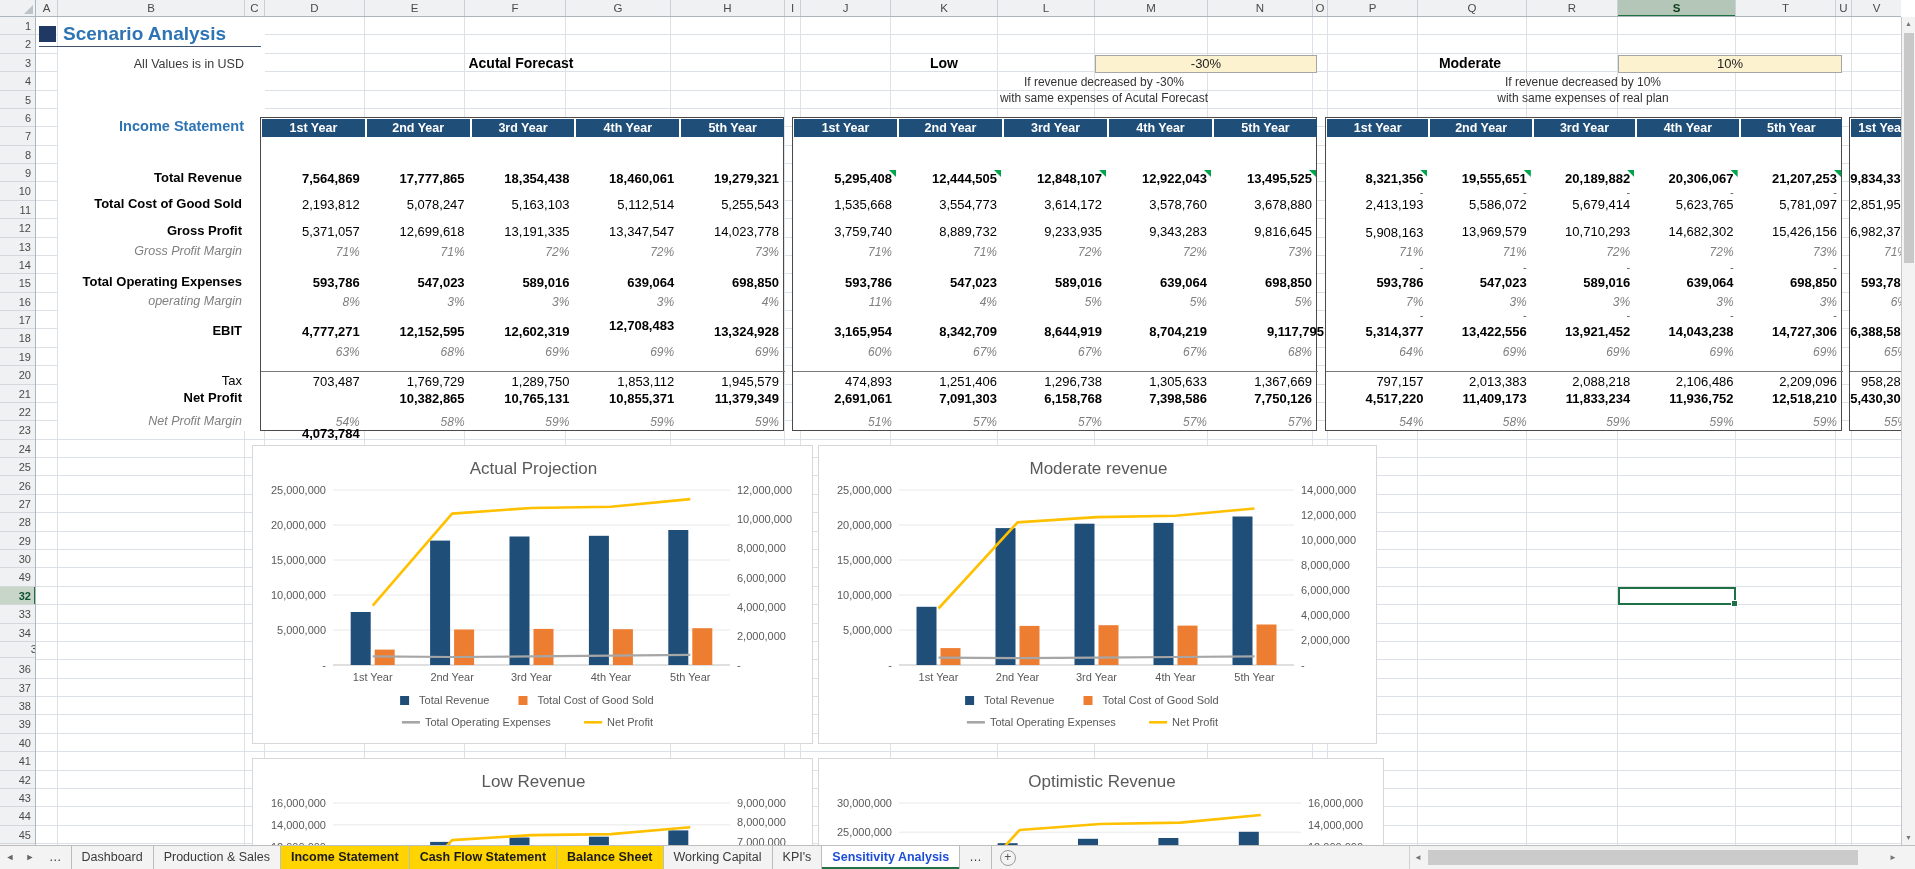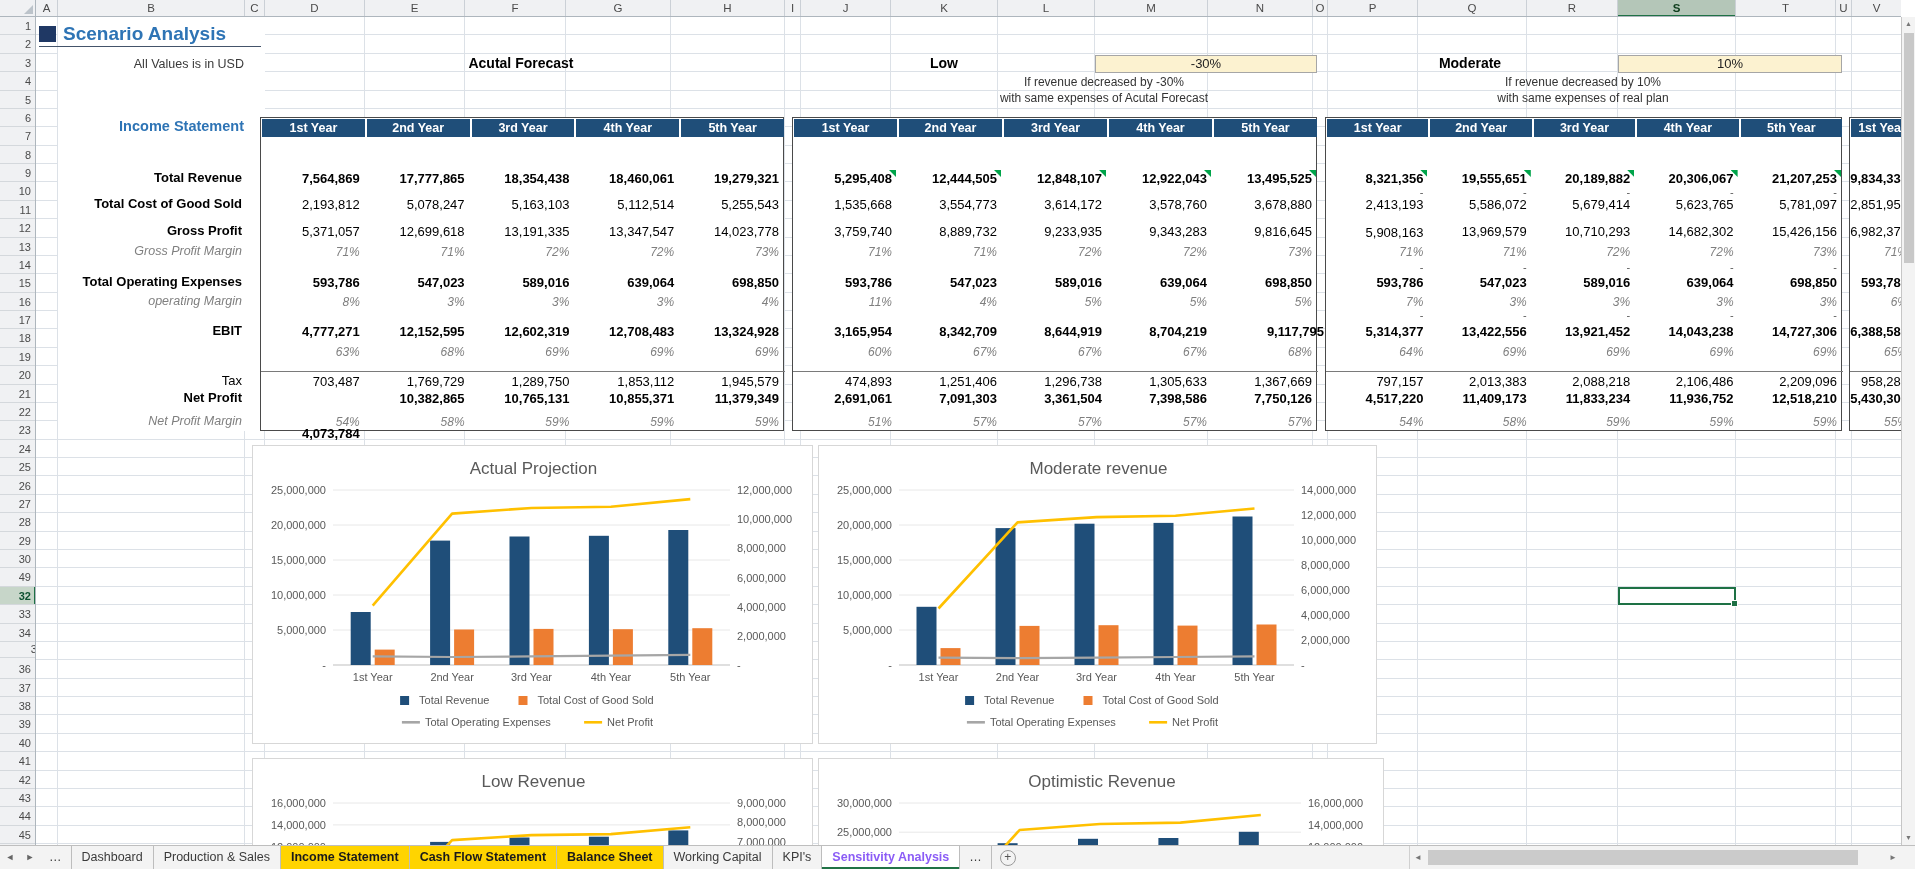--- a/index.html
+++ b/index.html
@@ -66,21 +66,21 @@
   .vthumb{position:absolute;top:16px;left:2px;width:10px;height:230px;background:#C8C8C8;}
   .vdown{position:absolute;bottom:0;left:0;width:100%;}
   
   .tabbar{position:absolute;left:0;top:845px;width:1915px;height:24px;background:#F3F3F3;
     border-top:1px solid #BEBEBE;display:flex;align-items:stretch;z-index:8;}
   .tabnav{width:20px;text-align:center;line-height:23px;font-size:9px;color:#666;cursor:pointer;}
   #tabs{display:flex;align-items:stretch;}
   .tab{height:23px;line-height:23px;padding:0 10px;font-size:12.5px;color:#3a3a3a;
     border-right:1px solid #BDBDBD;cursor:pointer;white-space:nowrap;}
   .tab.yellow{background:#FFD400;color:#1a1a1a;font-weight:bold;}
-  .tab.active{background:#fff;color:#8b5cf6;font-weight:bold;box-shadow:inset 0 -2px 0 #217346;}
+  .tab.active{background:#fff;color:#1d4ed8;font-weight:bold;box-shadow:inset 0 -2px 0 #217346;}
   .tab.ellipsis{padding:0 9px;}
   .tab.add{border:1px solid #9a9a9a;border-radius:50%;width:16px;height:16px;line-height:13px;
     text-align:center;margin:4px 8px 0 8px;padding:0;font-size:12px;color:#555;}
   .hscroll{position:absolute;right:14px;top:0;width:492px;height:23px;display:flex;align-items:center;
     background:#F3F3F3;border-left:1px solid #D0D0D0;}
   .sbtn{width:16px;text-align:center;font-size:8px;color:#777;}
   .htrack{flex:1;height:100%;position:relative;}
   .hthumb{position:absolute;left:2px;top:4px;height:15px;width:430px;background:#CBCBCB;}
 </style>
 </head>
@@ -249,21 +249,21 @@
         <div class="abs num bold" style="left: 314.4px; top: 156px; width: 98.8px; height: 18px;">639,064</div>
         <div class="abs num bold" style="left: 419.2px; top: 156px; width: 98.8px; height: 18px;">698,850</div>
         <div class="abs num marg" style="left: 0px; top: 175px; width: 98.8px; height: 18px;">8%</div>
         <div class="abs num marg" style="left: 104.8px; top: 175px; width: 98.8px; height: 18px;">3%</div>
         <div class="abs num marg" style="left: 209.6px; top: 175px; width: 98.8px; height: 18px;">3%</div>
         <div class="abs num marg" style="left: 314.4px; top: 175px; width: 98.8px; height: 18px;">3%</div>
         <div class="abs num marg" style="left: 419.2px; top: 175px; width: 98.8px; height: 18px;">4%</div>
         <div class="abs num bold" style="left: 0px; top: 205px; width: 98.8px; height: 18px;">4,777,271</div>
         <div class="abs num bold" style="left: 104.8px; top: 205px; width: 98.8px; height: 18px;">12,152,595</div>
         <div class="abs num bold" style="left: 209.6px; top: 205px; width: 98.8px; height: 18px;">12,602,319</div>
-        <div class="abs num bold" style="left: 314.4px; top: 205px; width: 98.8px; height: 18px;">12,708,483</div>
+        <div class="abs num bold" style="left: 314.4px; top: 199px; width: 98.8px; height: 18px;">12,708,483</div>
         <div class="abs num bold" style="left: 419.2px; top: 205px; width: 98.8px; height: 18px;">13,324,928</div>
         <div class="abs num marg" style="left: 0px; top: 225px; width: 98.8px; height: 18px;">63%</div>
         <div class="abs num marg" style="left: 104.8px; top: 225px; width: 98.8px; height: 18px;">68%</div>
         <div class="abs num marg" style="left: 209.6px; top: 225px; width: 98.8px; height: 18px;">69%</div>
         <div class="abs num marg" style="left: 314.4px; top: 225px; width: 98.8px; height: 18px;">69%</div>
         <div class="abs num marg" style="left: 419.2px; top: 225px; width: 98.8px; height: 18px;">69%</div>
         <div class="abs num" style="left: 0px; top: 255px; width: 98.8px; height: 18px;">703,487</div>
         <div class="abs num" style="left: 104.8px; top: 255px; width: 98.8px; height: 18px;">1,769,729</div>
         <div class="abs num" style="left: 209.6px; top: 255px; width: 98.8px; height: 18px;">1,289,750</div>
         <div class="abs num" style="left: 314.4px; top: 255px; width: 98.8px; height: 18px;">1,853,112</div>
@@ -326,21 +326,21 @@
         <div class="abs num marg" style="left: 210px; top: 225px; width: 99px; height: 18px;">67%</div>
         <div class="abs num marg" style="left: 315px; top: 225px; width: 99px; height: 18px;">67%</div>
         <div class="abs num marg" style="left: 420px; top: 225px; width: 99px; height: 18px;">68%</div>
         <div class="abs num" style="left: 0px; top: 255px; width: 99px; height: 18px;">474,893</div>
         <div class="abs num" style="left: 105px; top: 255px; width: 99px; height: 18px;">1,251,406</div>
         <div class="abs num" style="left: 210px; top: 255px; width: 99px; height: 18px;">1,296,738</div>
         <div class="abs num" style="left: 315px; top: 255px; width: 99px; height: 18px;">1,305,633</div>
         <div class="abs num" style="left: 420px; top: 255px; width: 99px; height: 18px;">1,367,669</div>
         <div class="abs num bold" style="left: 0px; top: 272px; width: 99px; height: 18px;">2,691,061</div>
         <div class="abs num bold" style="left: 105px; top: 272px; width: 99px; height: 18px;">7,091,303</div>
-        <div class="abs num bold" style="left: 210px; top: 272px; width: 99px; height: 18px;">3,361,504</div>
+        <div class="abs num bold" style="left: 210px; top: 272px; width: 99px; height: 18px;">6,158,768</div>
         <div class="abs num bold" style="left: 315px; top: 272px; width: 99px; height: 18px;">7,398,586</div>
         <div class="abs num bold" style="left: 420px; top: 272px; width: 99px; height: 18px;">7,750,126</div>
         <div class="abs num marg" style="left: 0px; top: 295px; width: 99px; height: 18px;">51%</div>
         <div class="abs num marg" style="left: 105px; top: 295px; width: 99px; height: 18px;">57%</div>
         <div class="abs num marg" style="left: 210px; top: 295px; width: 99px; height: 18px;">57%</div>
         <div class="abs num marg" style="left: 315px; top: 295px; width: 99px; height: 18px;">57%</div>
         <div class="abs num marg" style="left: 420px; top: 295px; width: 99px; height: 18px;">57%</div>
         <div class="abs gmark" style="left: 96px; top: 52px; width: 7px; height: 7px;"></div>
         <div class="abs gmark" style="left: 201px; top: 52px; width: 7px; height: 7px;"></div>
         <div class="abs gmark" style="left: 306px; top: 52px; width: 7px; height: 7px;"></div>

